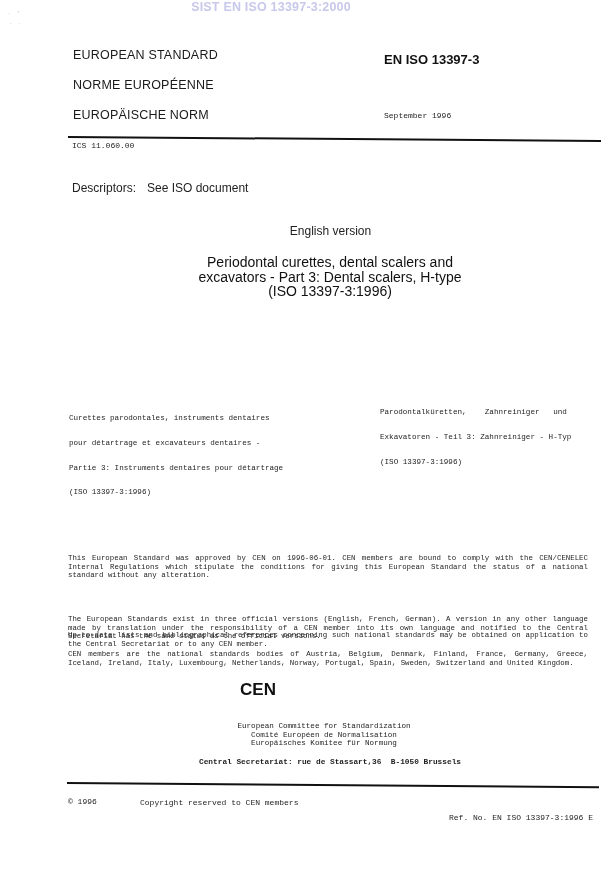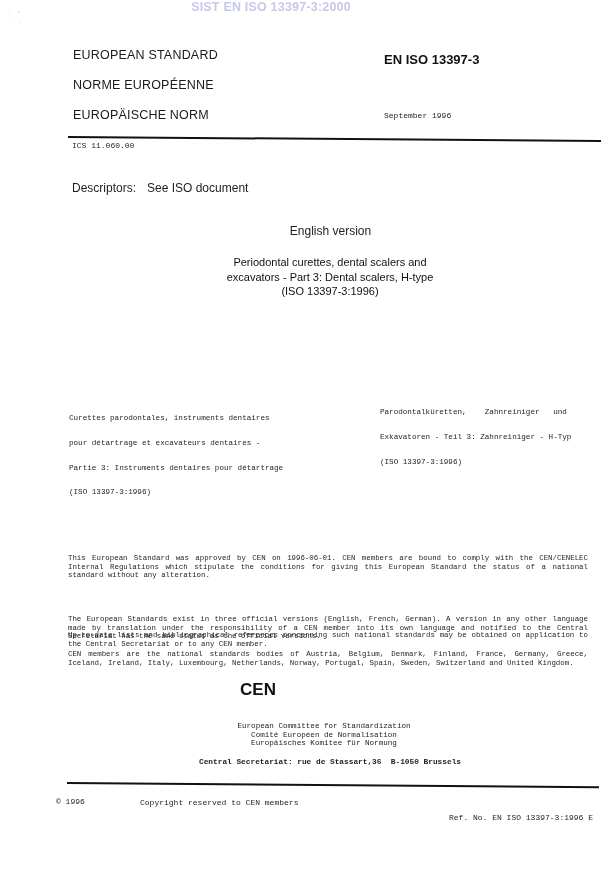--- a/index.html
+++ b/index.html
@@ -14,21 +14,21 @@
     font-size: 12.5px; color: #c8c8ea; letter-spacing: 0.2px;
   }
   .specks { left: 8px; top: 8px; font-size: 6px; color: #999; line-height: 10px; }
   .hdr { font-size: 12.5px; letter-spacing: 0.2px; color: #1a1a1a; }
   .docnum { font-weight: bold; font-size: 13px; color: #111; }
   .small-mono { font-family: "Liberation Mono", monospace; font-size: 8px; color: #1e1e1e; }
   .small-sans { font-size: 12px; color: #1e1e1e; }
   .rule { height: 2px; background: #111; }
   .title {
     left: 190px; width: 280px; top: 255px; text-align: center;
-    font-size: 11px; line-height: 14.5px; color: #111;
+    font-size: 14px; line-height: 14.5px; color: #111;
   }
   .trans {
     font-family: "Liberation Mono", monospace; font-size: 7.6px;
     line-height: 8.2px; color: #1e1e1e; white-space: pre;
   }
   .para {
     left: 68px; width: 520px;
     font-family: "Liberation Mono", monospace; font-size: 7.4px;
     line-height: 8.6px; color: #1e1e1e; text-align: justify;
   }
@@ -95,15 +95,15 @@
 <div class="abs cen">CEN</div>
 <div class="abs committee">
   <div>European Committee for Standardization</div>
   <div>Comité Européen de Normalisation</div>
   <div>Europäisches Komitee für Normung</div>
 </div>
 <div class="abs secretariat">Central Secretariat: rue de Stassart,36  B-1050 Brussels</div>
 
 <div class="abs rule" style="left:67px; top:782px; width:532px; transform: rotate(0.45deg); transform-origin: left center;"></div>
 
-<div class="abs small-mono" style="left:56px; top:797px;">© 1996</div>
+<div class="abs small-mono" style="left:68px; top:797px;">© 1996</div>
 <div class="abs small-mono" style="left:140px; top:798px;">Copyright reserved to CEN members</div>
 <div class="abs small-mono" style="left:449px; top:813px;">Ref. No. EN ISO 13397-3:1996 E</div>
 
 </body></html>

